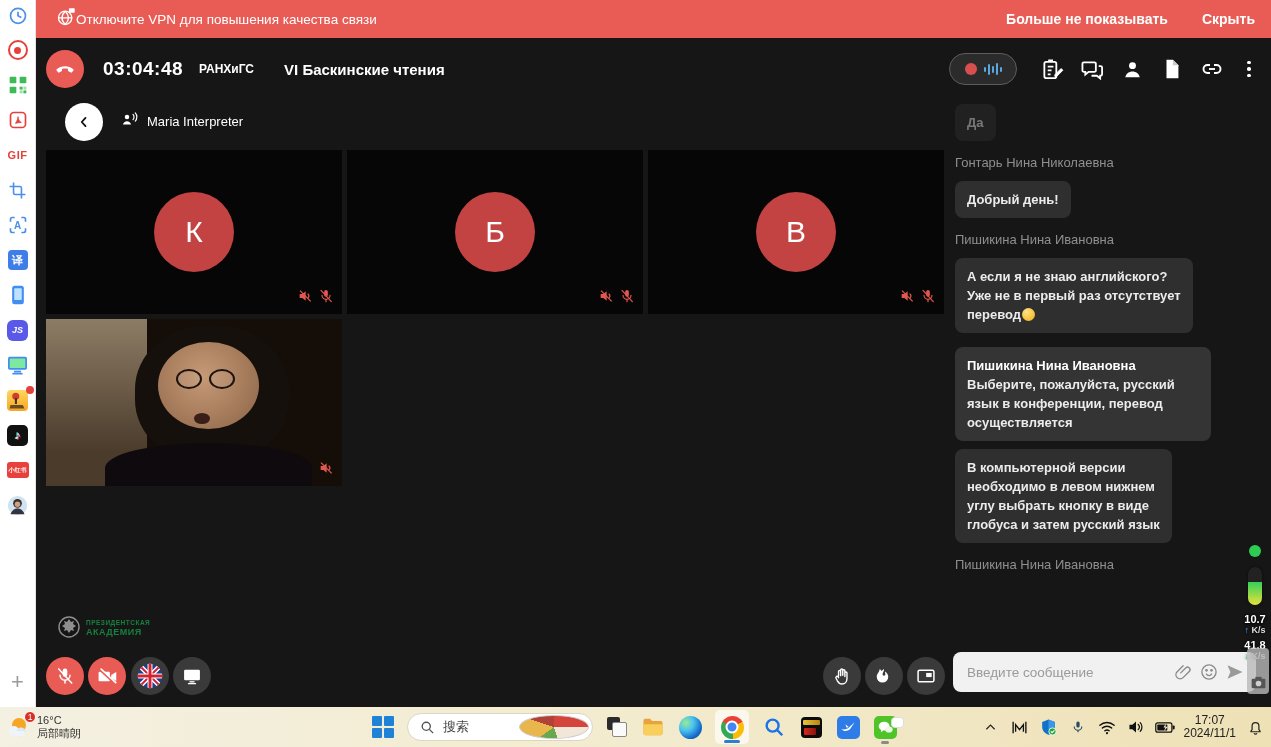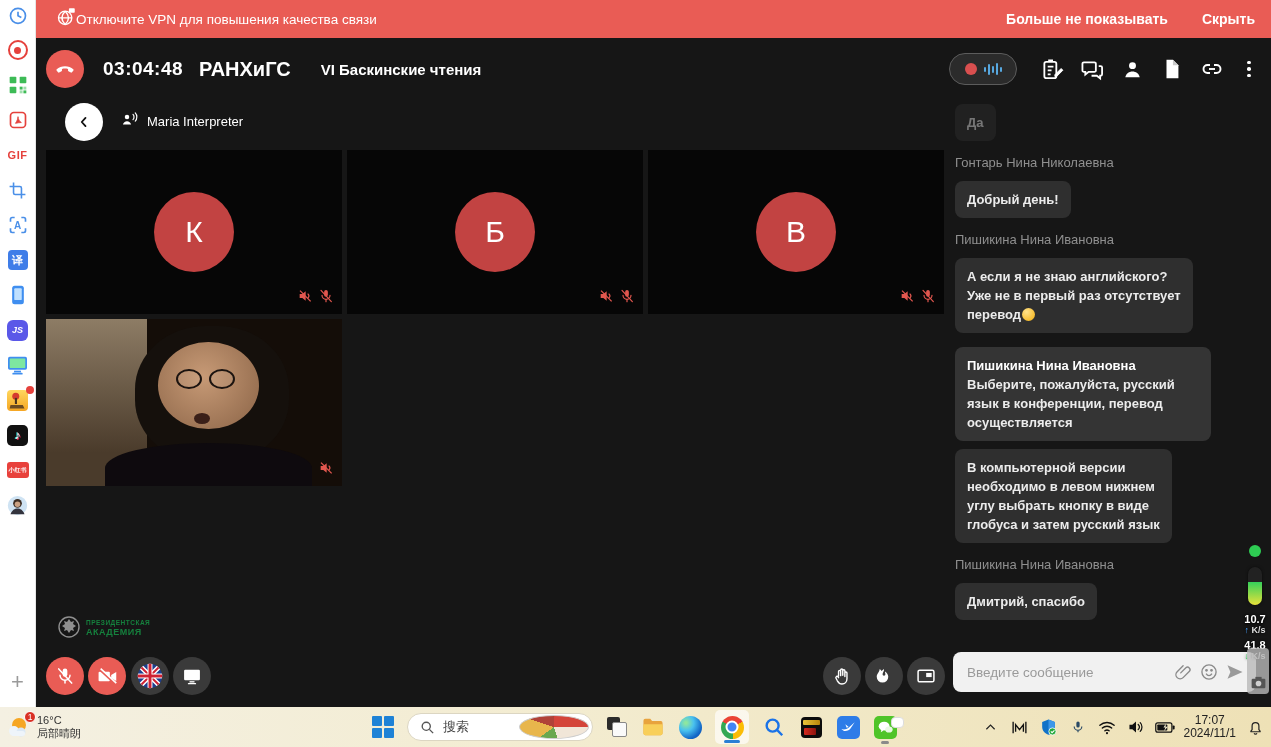--- a/index.html
+++ b/index.html
@@ -30,21 +30,21 @@
   .banner .b-ic{margin-left:20px;}
   .banner .b-txt{font-size:13.5px;}
   .banner .b-btn{font-size:14px;font-weight:600;cursor:pointer;}
   .banner .sp{flex:1;}
   .banner .b1{margin-right:34px;}
   .banner .b2{margin-right:16px;}
 
   .hdr{position:absolute;left:0;top:38px;right:0;height:62px;display:flex;align-items:center;color:#fff;}
   .hang{width:38px;height:38px;border-radius:50%;background:#e95c55;margin-left:10px;display:flex;align-items:center;justify-content:center;cursor:pointer;}
   .timer{margin-left:19px;font-size:19px;font-weight:700;letter-spacing:.5px;}
-  .org{margin-left:16px;font-size:20px;font-weight:700;}
+  .org{margin-left:16px;font-size:12px;font-weight:700;}
   .conf{margin-left:30px;font-size:15px;font-weight:700;}
   .hsp{flex:1;}
   .rec-pill{width:66px;height:30px;border:1px solid #5c5c5c;border-radius:16px;background:#2b2b2b;display:flex;align-items:center;justify-content:center;gap:7px;margin-right:22px;cursor:pointer;}
   .rec-pill .dot{width:12px;height:12px;border-radius:50%;background:#d94f4f;}
   .wave{display:flex;align-items:center;gap:2px;}
   .wave i{width:2px;background:#57a8e0;border-radius:1px;}
   .hic{width:26px;height:26px;display:flex;align-items:center;justify-content:center;margin-right:14px;cursor:pointer;}
   .kebab{display:flex;flex-direction:column;gap:3px;margin-right:12px;width:20px;align-items:center;cursor:pointer;}
   .kebab i{width:3.5px;height:3.5px;border-radius:50%;background:#fff;}
 
@@ -467,21 +467,20 @@
         <span class="quote-title">Пишикина Нина Ивановна</span>
         <span class="pre">Выберите, пожалуйста, русский
 язык в конференции, перевод
 осуществляется</span>
       </span></div>
       <div class="mrow"><span class="bubble pre">В компьютерной версии
 необходимо в левом нижнем
 углу выбрать кнопку в виде
 глобуса и затем русский язык</span></div>
       <div class="sender" style="margin-top:10px;">Пишикина Нина Ивановна</div>
-      <div class="mrow"><span class="bubble">Дмитрий, спасибо</span></div>
     </div>
 
     <div class="inputbox" style="left:917px;">
       <input placeholder="Введите сообщение" style="">
       <span class="iic">
         <svg width="19" height="19" viewBox="0 0 24 24" fill="none" stroke="#8a8a8a" stroke-width="1.7" stroke-linecap="round">
             <path d="M8.5 12.5l6.5-6.5a3.2 3.2 0 0 1 4.5 4.5l-8 8a5.3 5.3 0 0 1-7.5-7.5l7.5-7.5"></path>
           </svg>
       </span>
       <span class="iic">

